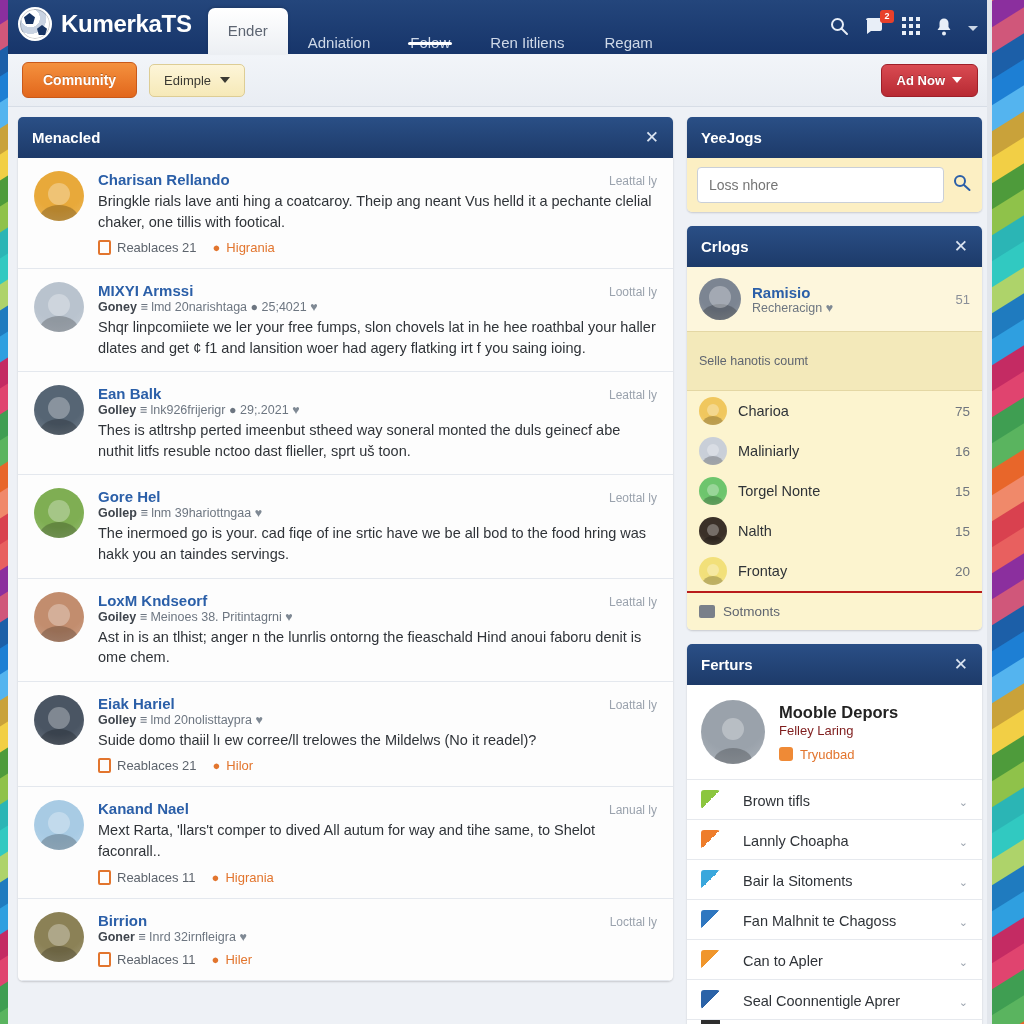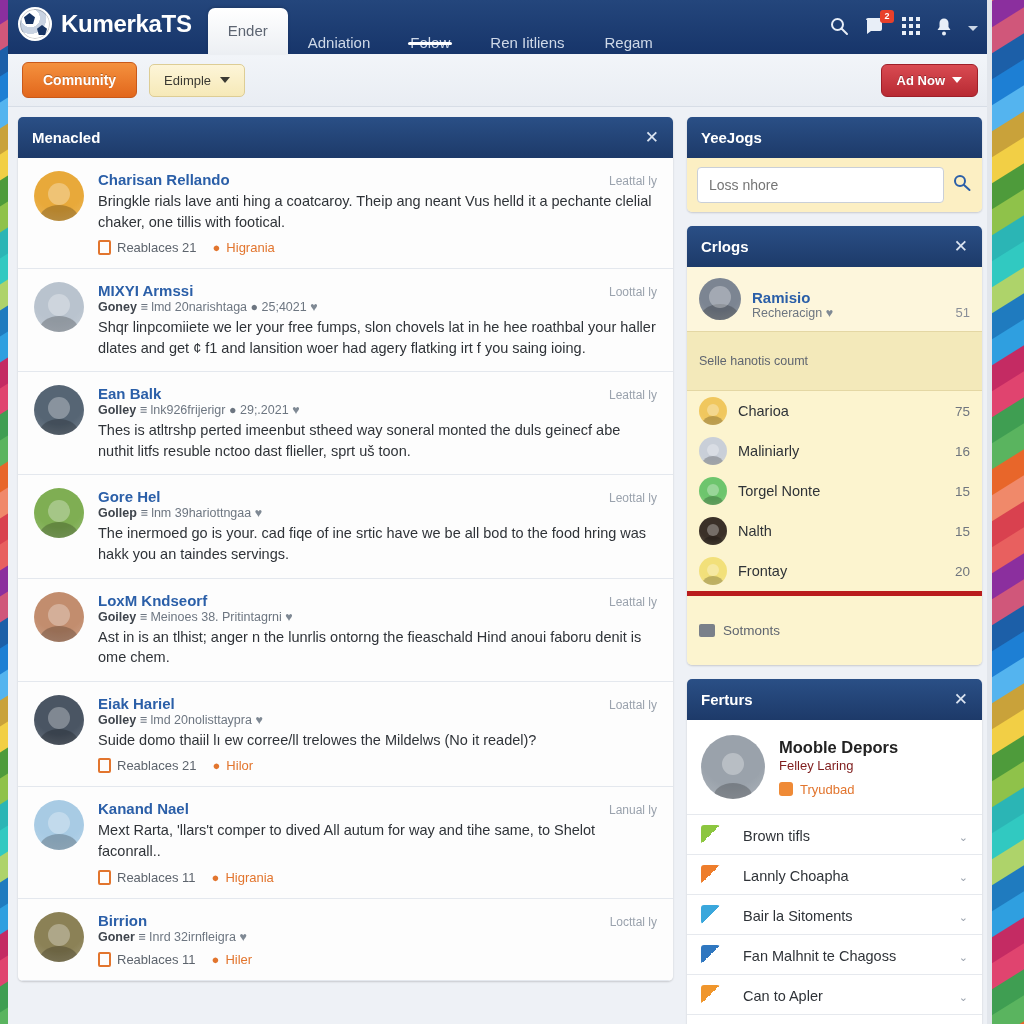--- a/index.html
+++ b/index.html
@@ -154,39 +154,39 @@
   .search-wrap { background: #fcefc3; padding: 9px 10px; display: flex; align-items: center; gap: 8px; }
   .search-input {
     flex: 1; padding: 9px 11px; font-size: 14px; color: #7c828b;
     border: 1px solid #c9cfd8; border-radius: 4px; background: #fff;
     font-family: "Liberation Sans", sans-serif;
   }
   .search-ic { color: #2b5fa8; font-size: 17px; cursor: pointer; }
 
   
   .contacts { background: #fcf4cf; }
-  .contact-feat { display: flex; gap: 11px; align-items: flex-end; padding: 11px 12px; background: #fdf6dc; }
+  .contact-feat { display: flex; gap: 11px; align-items: center; padding: 11px 12px; background: #fdf6dc; }
   .contact-feat .avatar { width: 42px; height: 42px; }
   .cf-name { color: #2b5fa8; font-size: 15px; font-weight: bold; }
   .cf-sub { font-size: 12.5px; color: #6d7681; }
   .cf-num { margin-left: auto; color: #8a8f98; font-size: 13px; }
   .contacts-subhead {
     background: #f3e9ba; color: #5f6570; font-size: 12.5px;
     padding: 22px 12px; border-top: 1px solid #e4d7a4; border-bottom: 1px solid #e4d7a4;
   }
   .contact-row {
     display: flex; align-items: center; gap: 11px; padding: 6px 12px;
     font-size: 14.5px; color: #2f3338; cursor: pointer;
   }
   .contact-row .avatar { width: 28px; height: 28px; }
   .contact-row .avatar::after { width: 12px; height: 12px; }
   .contact-row .avatar::before { width: 21px; height: 15px; bottom: -6px; }
   .c-num { margin-left: auto; color: #6f757e; font-size: 13.5px; }
   .contacts-foot {
-    border-top: 5px solid #b91c1c; padding: 27px 12px;
+    border-top: 2px solid #b91c1c; padding: 11px 12px;
     display: flex; align-items: center; gap: 8px; font-size: 13.5px; color: #5f6570;
     cursor: pointer;
   }
   .ic-chat { width: 16px; height: 13px; background: #7a808a; border-radius: 2px; flex: none; }
 
   
   .features { background: #ffffff; }
   .prof { display: flex; gap: 14px; align-items: center; padding: 15px 14px; }
   .prof .avatar { width: 64px; height: 64px; }
   .prof-name { font-size: 16.5px; font-weight: bold; color: #222; }

